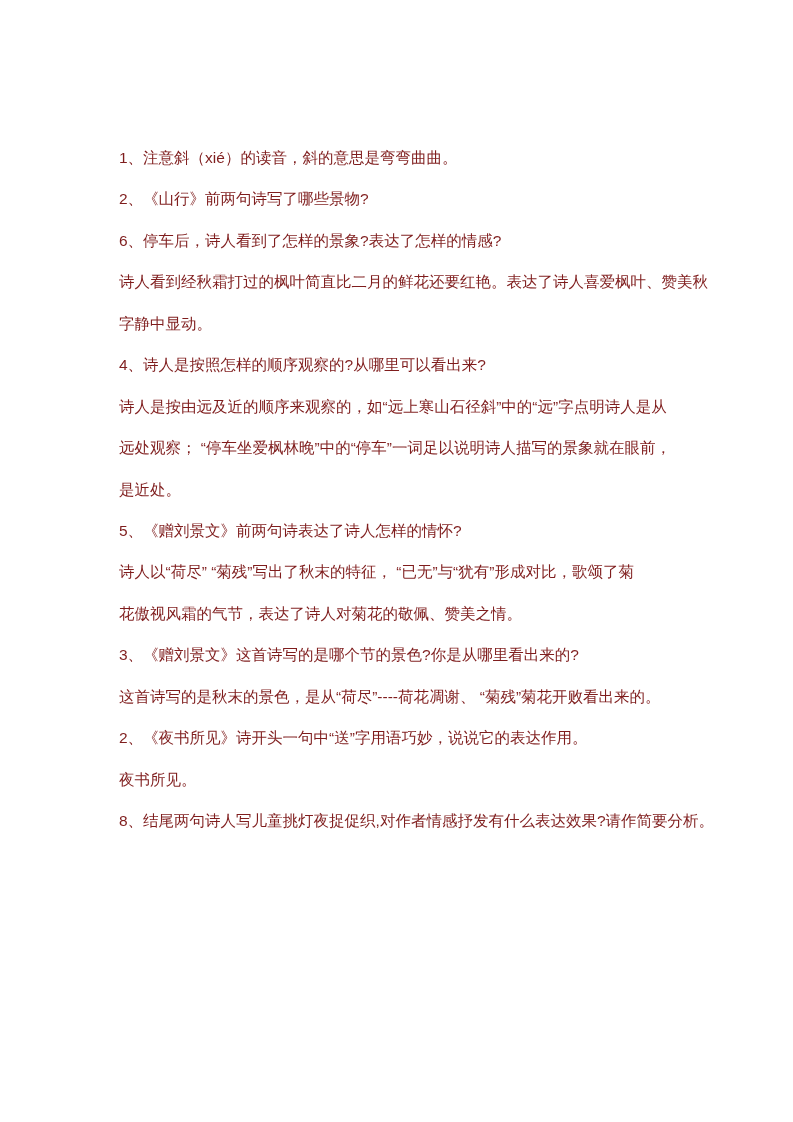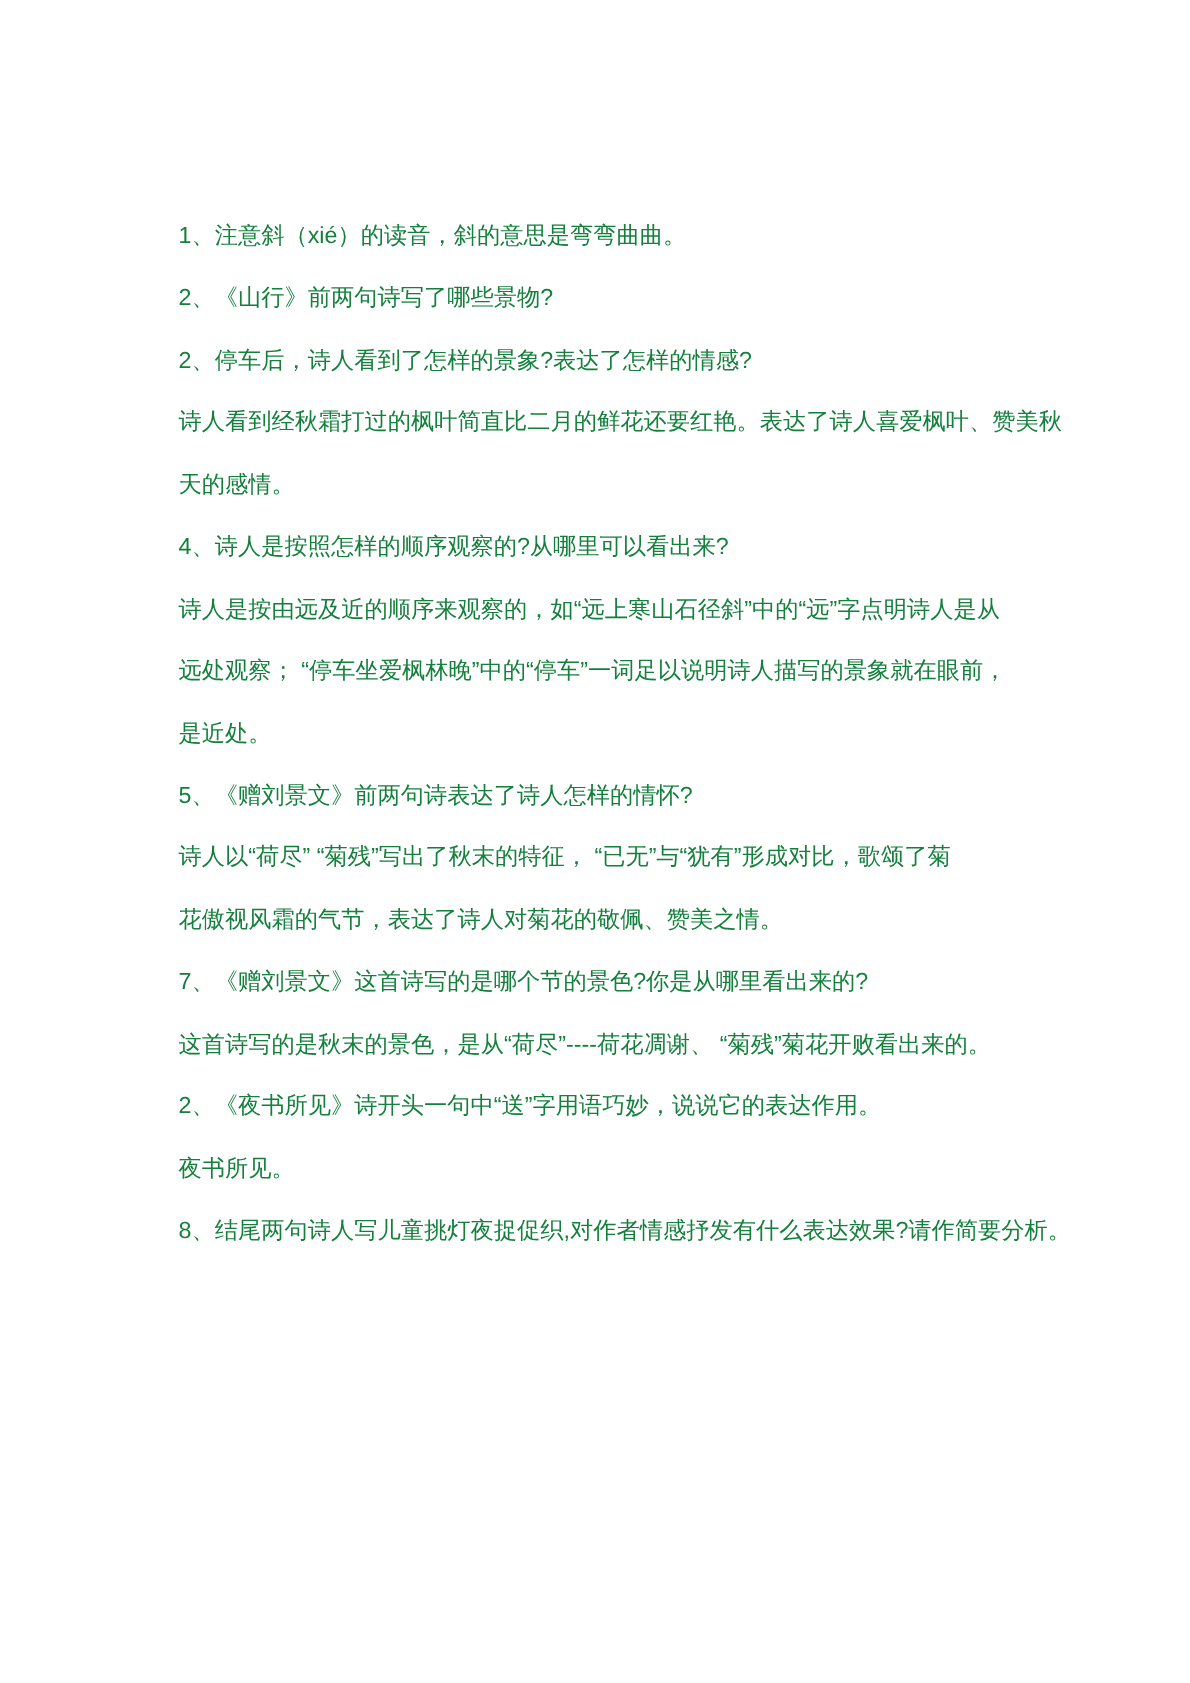--- a/index.html
+++ b/index.html
@@ -13,46 +13,46 @@
     height: 1122px;
     background: #ffffff;
     overflow: hidden;
     font-family: "Liberation Sans", sans-serif;
   }
   .textblock {
     position: absolute;
     left: 119px;
     top: 137px;
     width: 566px;
-    color: #15803d;
+    color: #7f1d1d;
     font-size: 15.5px;
   }
   .line {
     height: 41.45px;
     line-height: 41.45px;
     white-space: pre;
     font-kerning: none;
   }
 </style>
 </head>
 <body>
 
 <div class="page">
   <div class="textblock">
     <div class="line">1、注意斜（xié）的读音，斜的意思是弯弯曲曲。</div>
     <div class="line">2、《山行》前两句诗写了哪些景物?</div>
-    <div class="line">2、停车后，诗人看到了怎样的景象?表达了怎样的情感?</div>
+    <div class="line">6、停车后，诗人看到了怎样的景象?表达了怎样的情感?</div>
     <div class="line">诗人看到经秋霜打过的枫叶简直比二月的鲜花还要红艳。表达了诗人喜爱枫叶、赞美秋</div>
-    <div class="line">天的感情。</div>
+    <div class="line">字静中显动。</div>
     <div class="line">4、诗人是按照怎样的顺序观察的?从哪里可以看出来?</div>
     <div class="line">诗人是按由远及近的顺序来观察的，如“远上寒山石径斜”中的“远”字点明诗人是从</div>
     <div class="line">远处观察； “停车坐爱枫林晚”中的“停车”一词足以说明诗人描写的景象就在眼前，</div>
     <div class="line">是近处。</div>
     <div class="line">5、《赠刘景文》前两句诗表达了诗人怎样的情怀?</div>
     <div class="line">诗人以“荷尽” “菊残”写出了秋末的特征， “已无”与“犹有”形成对比，歌颂了菊</div>
     <div class="line">花傲视风霜的气节，表达了诗人对菊花的敬佩、赞美之情。</div>
-    <div class="line">7、《赠刘景文》这首诗写的是哪个节的景色?你是从哪里看出来的?</div>
+    <div class="line">3、《赠刘景文》这首诗写的是哪个节的景色?你是从哪里看出来的?</div>
     <div class="line">这首诗写的是秋末的景色，是从“荷尽”----荷花凋谢、 “菊残”菊花开败看出来的。</div>
     <div class="line">2、《夜书所见》诗开头一句中“送”字用语巧妙，说说它的表达作用。</div>
     <div class="line">夜书所见。</div>
     <div class="line">8、结尾两句诗人写儿童挑灯夜捉促织,对作者情感抒发有什么表达效果?请作简要分析。</div>
   </div>
 </div>
 
 </body></html>

